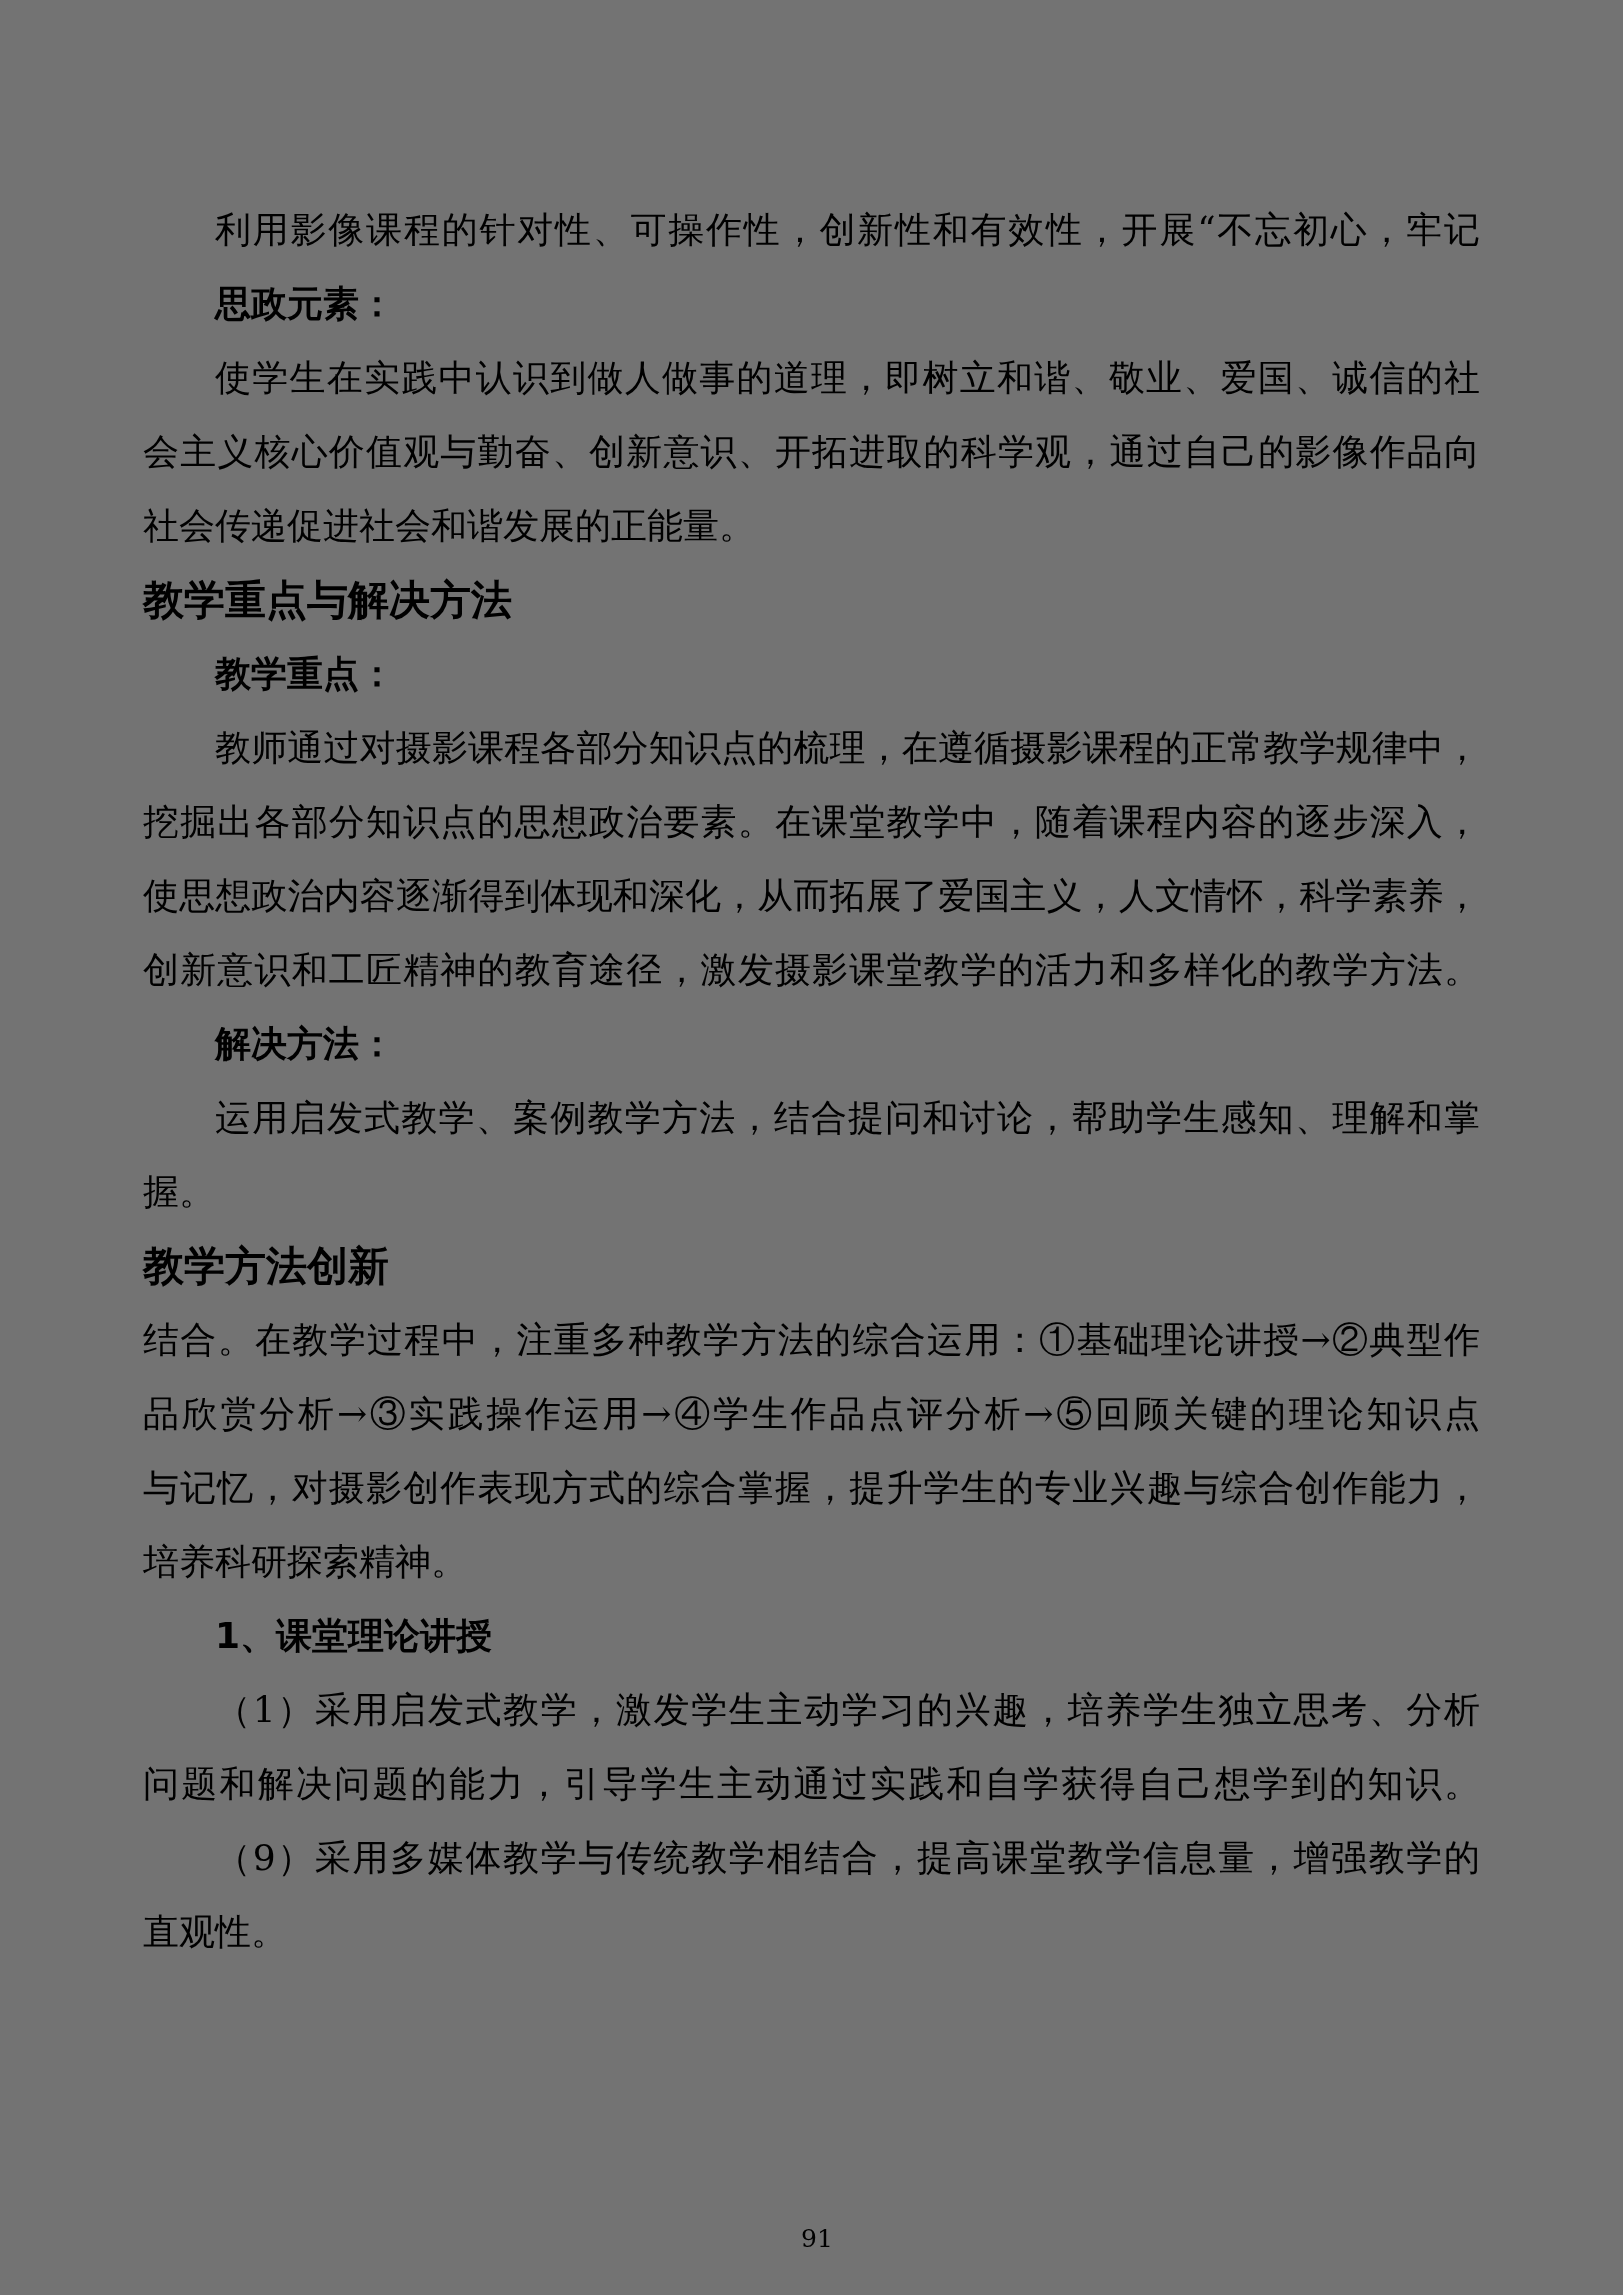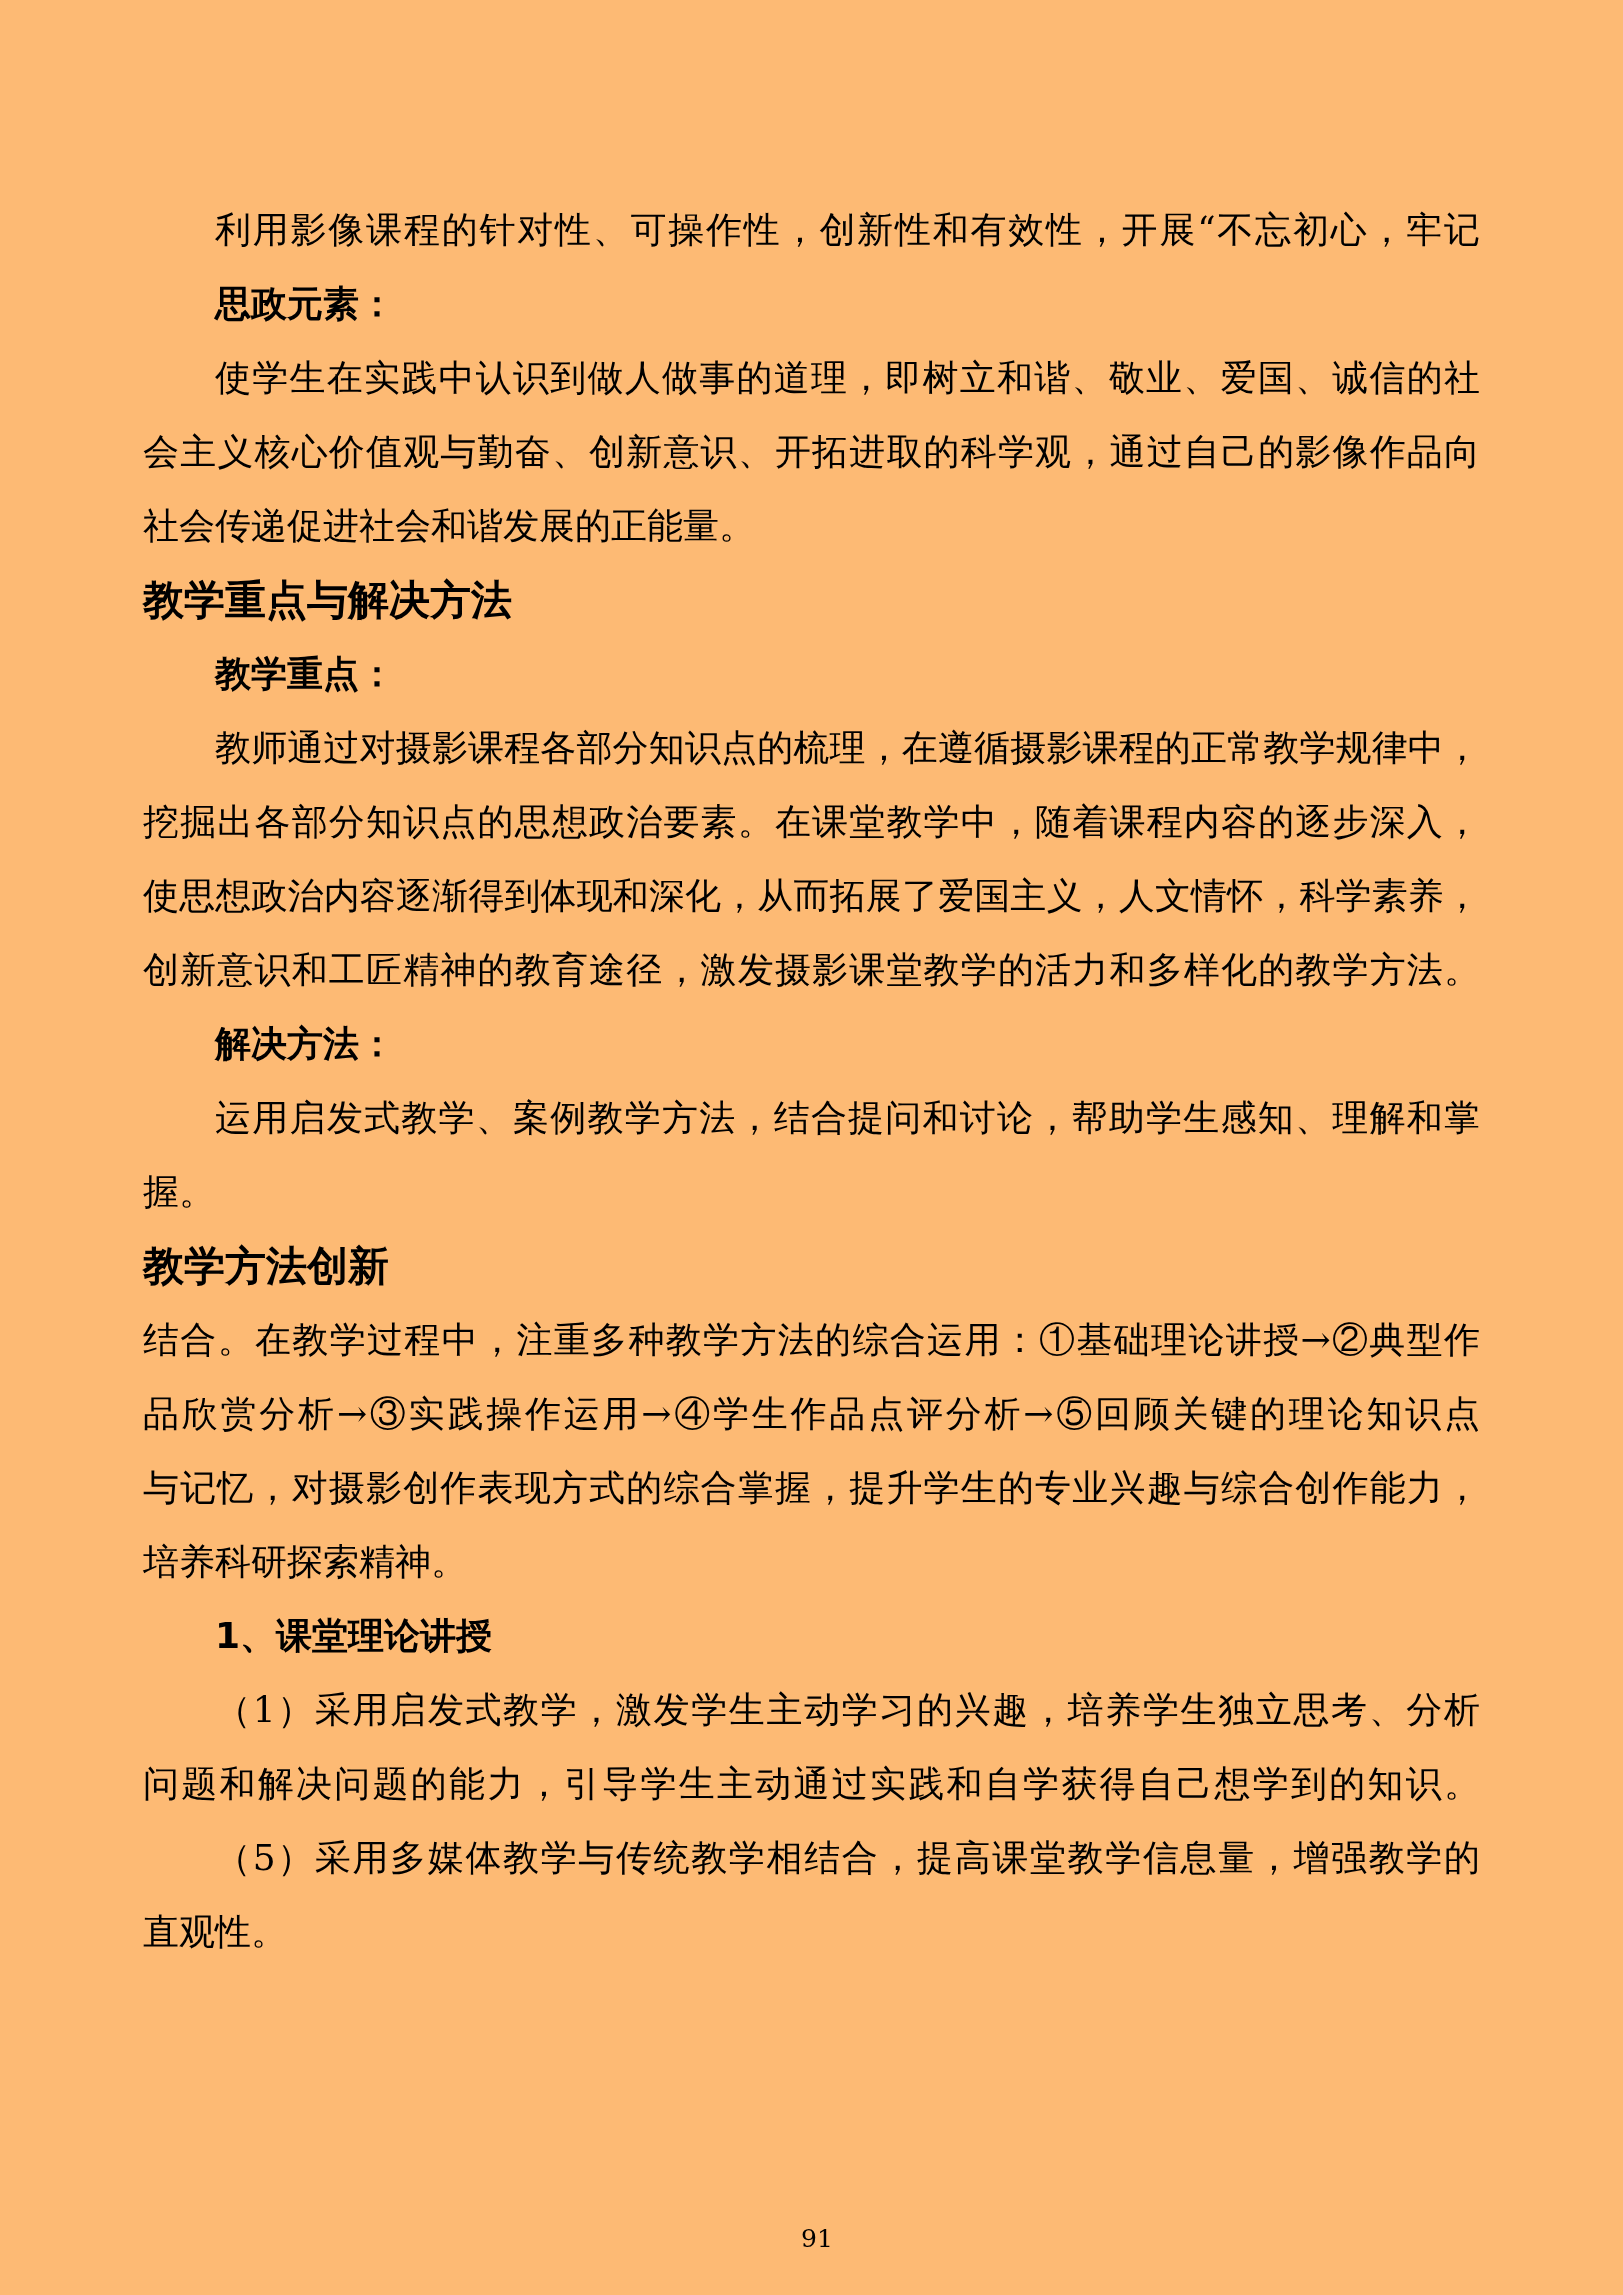--- a/index.html
+++ b/index.html
@@ -1,21 +1,21 @@
 <!DOCTYPE html>
 <html style="font-size:12.7px"><head>
 <meta charset="utf-8">
 <style>
   * { margin: 0; padding: 0; box-sizing: border-box; }
   html, body { background: #ffffff; }
   .page {
     position: relative;
     width: 1623px;
     height: 2295px;
-    background: #fdba74;
+    background: #737373;
     color: #000000;
     font-family: "DejaVu Serif", serif;
     overflow: hidden;
   }
   .content {
     position: absolute;
     left: 143px;
     right: 143px;
     top: 193px;
   }
@@ -80,18 +80,18 @@
     <div class="line full indent">运用启发式教学、案例教学方法，结合提问和讨论，帮助学生感知、理解和掌</div>
     <div class="line">握。</div>
     <div class="line heading">教学方法创新</div>
     <div class="line full">结合。在教学过程中，注重多种教学方法的综合运用：①基础理论讲授→②典型作</div>
     <div class="line full">品欣赏分析→③实践操作运用→④学生作品点评分析→⑤回顾关键的理论知识点</div>
     <div class="line full">与记忆，对摄影创作表现方式的综合掌握，提升学生的专业兴趣与综合创作能力，</div>
     <div class="line">培养科研探索精神。</div>
     <div class="line label indent">1、课堂理论讲授</div>
     <div class="line full indent">（1）采用启发式教学，激发学生主动学习的兴趣，培养学生独立思考、分析</div>
     <div class="line full">问题和解决问题的能力，引导学生主动通过实践和自学获得自己想学到的知识。</div>
-    <div class="line full indent">（5）采用多媒体教学与传统教学相结合，提高课堂教学信息量，增强教学的</div>
+    <div class="line full indent">（9）采用多媒体教学与传统教学相结合，提高课堂教学信息量，增强教学的</div>
     <div class="line">直观性。</div>
   </div>
   <div class="page-number">91</div>
 </div>
 
 
 </body></html>

